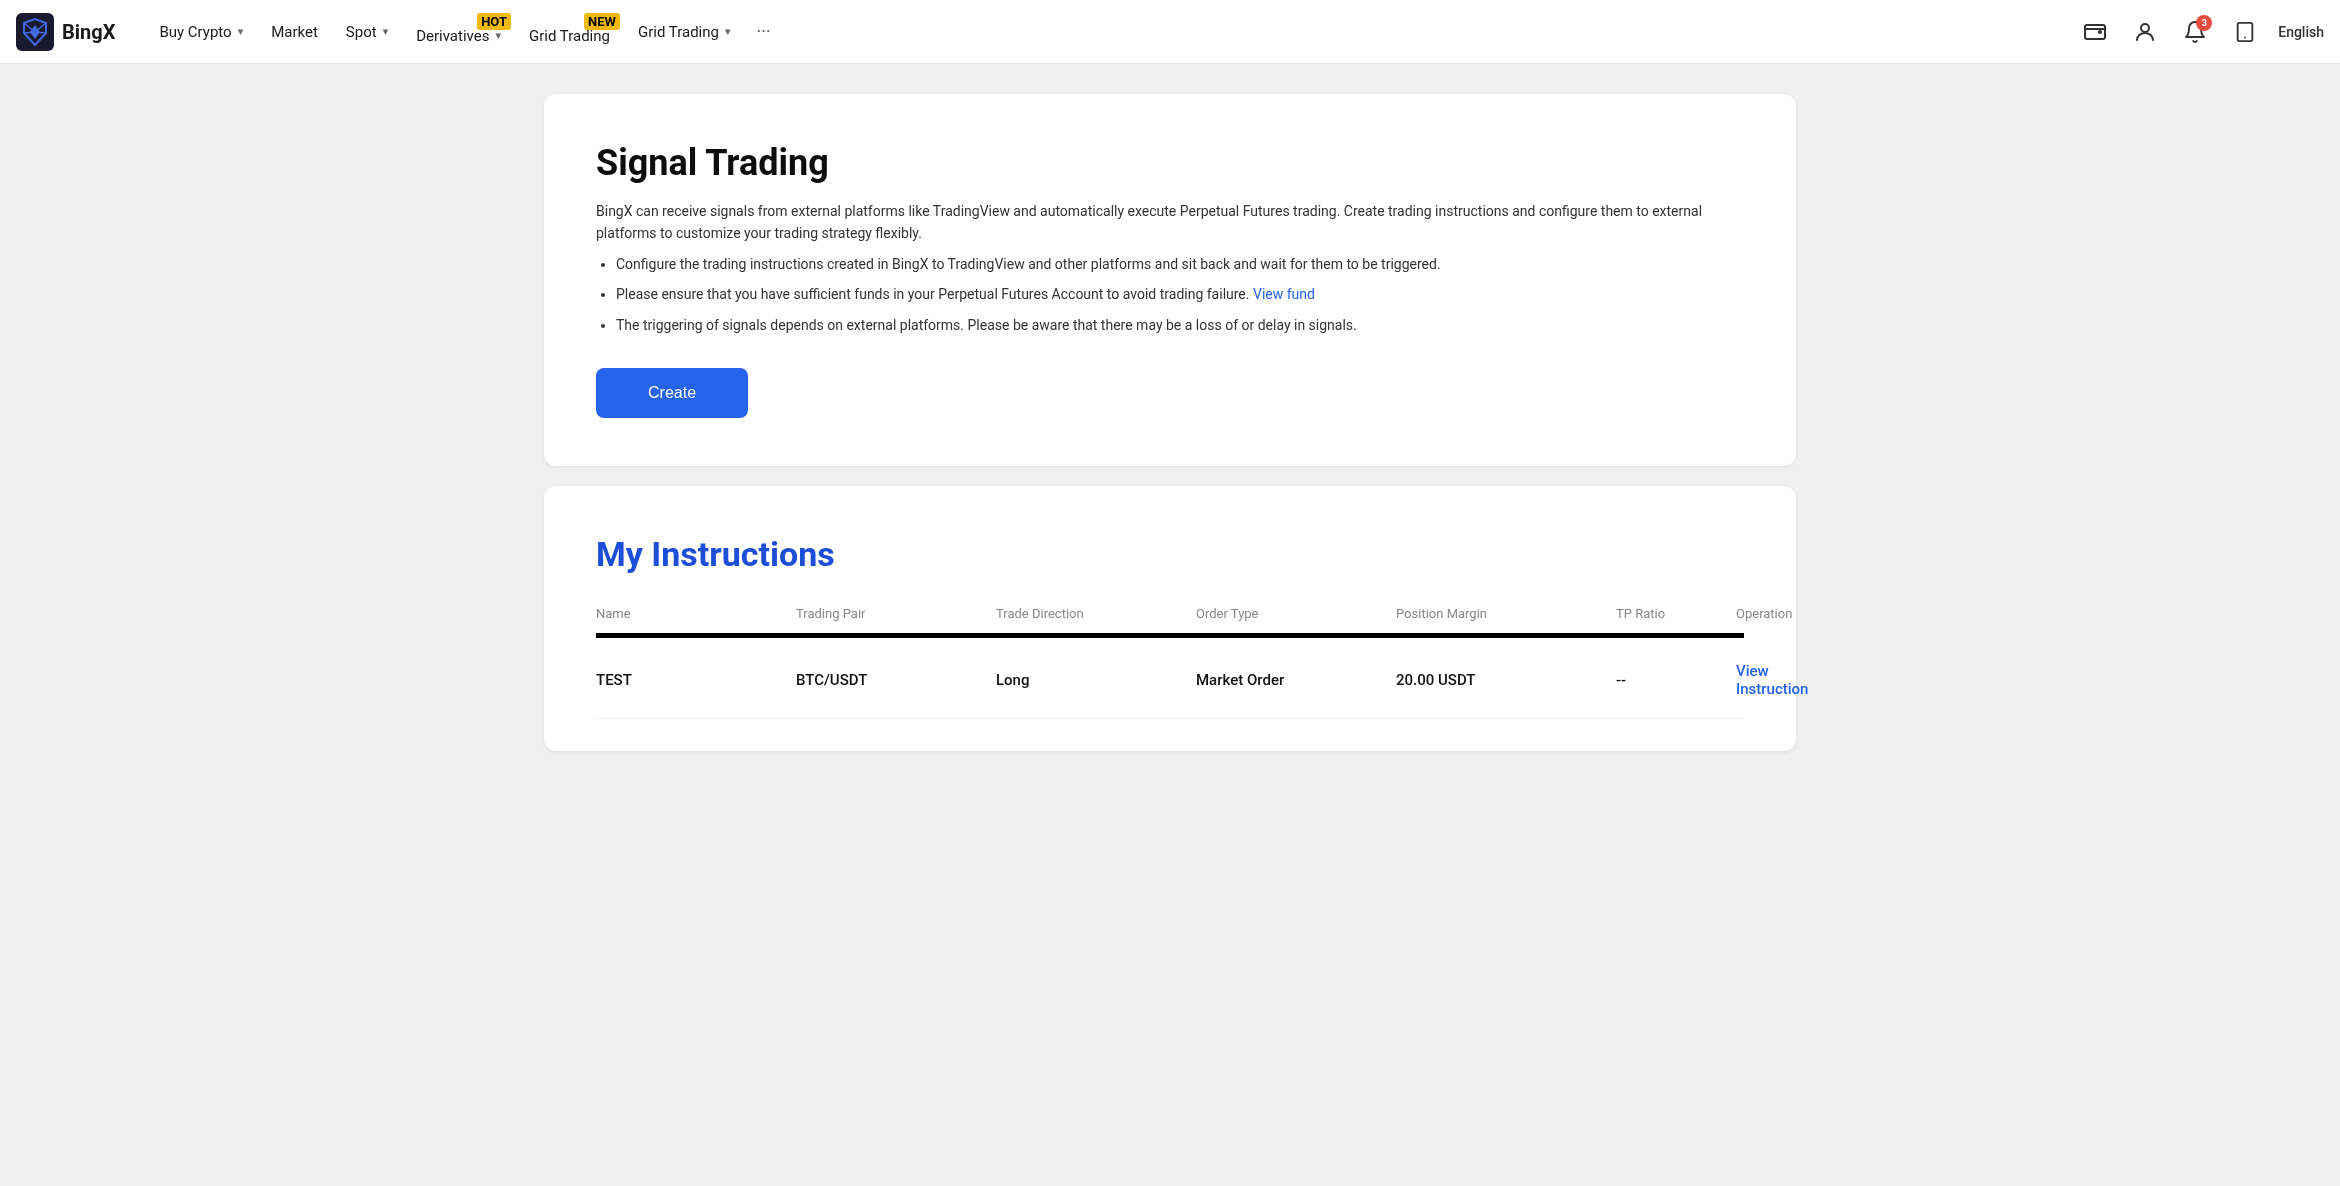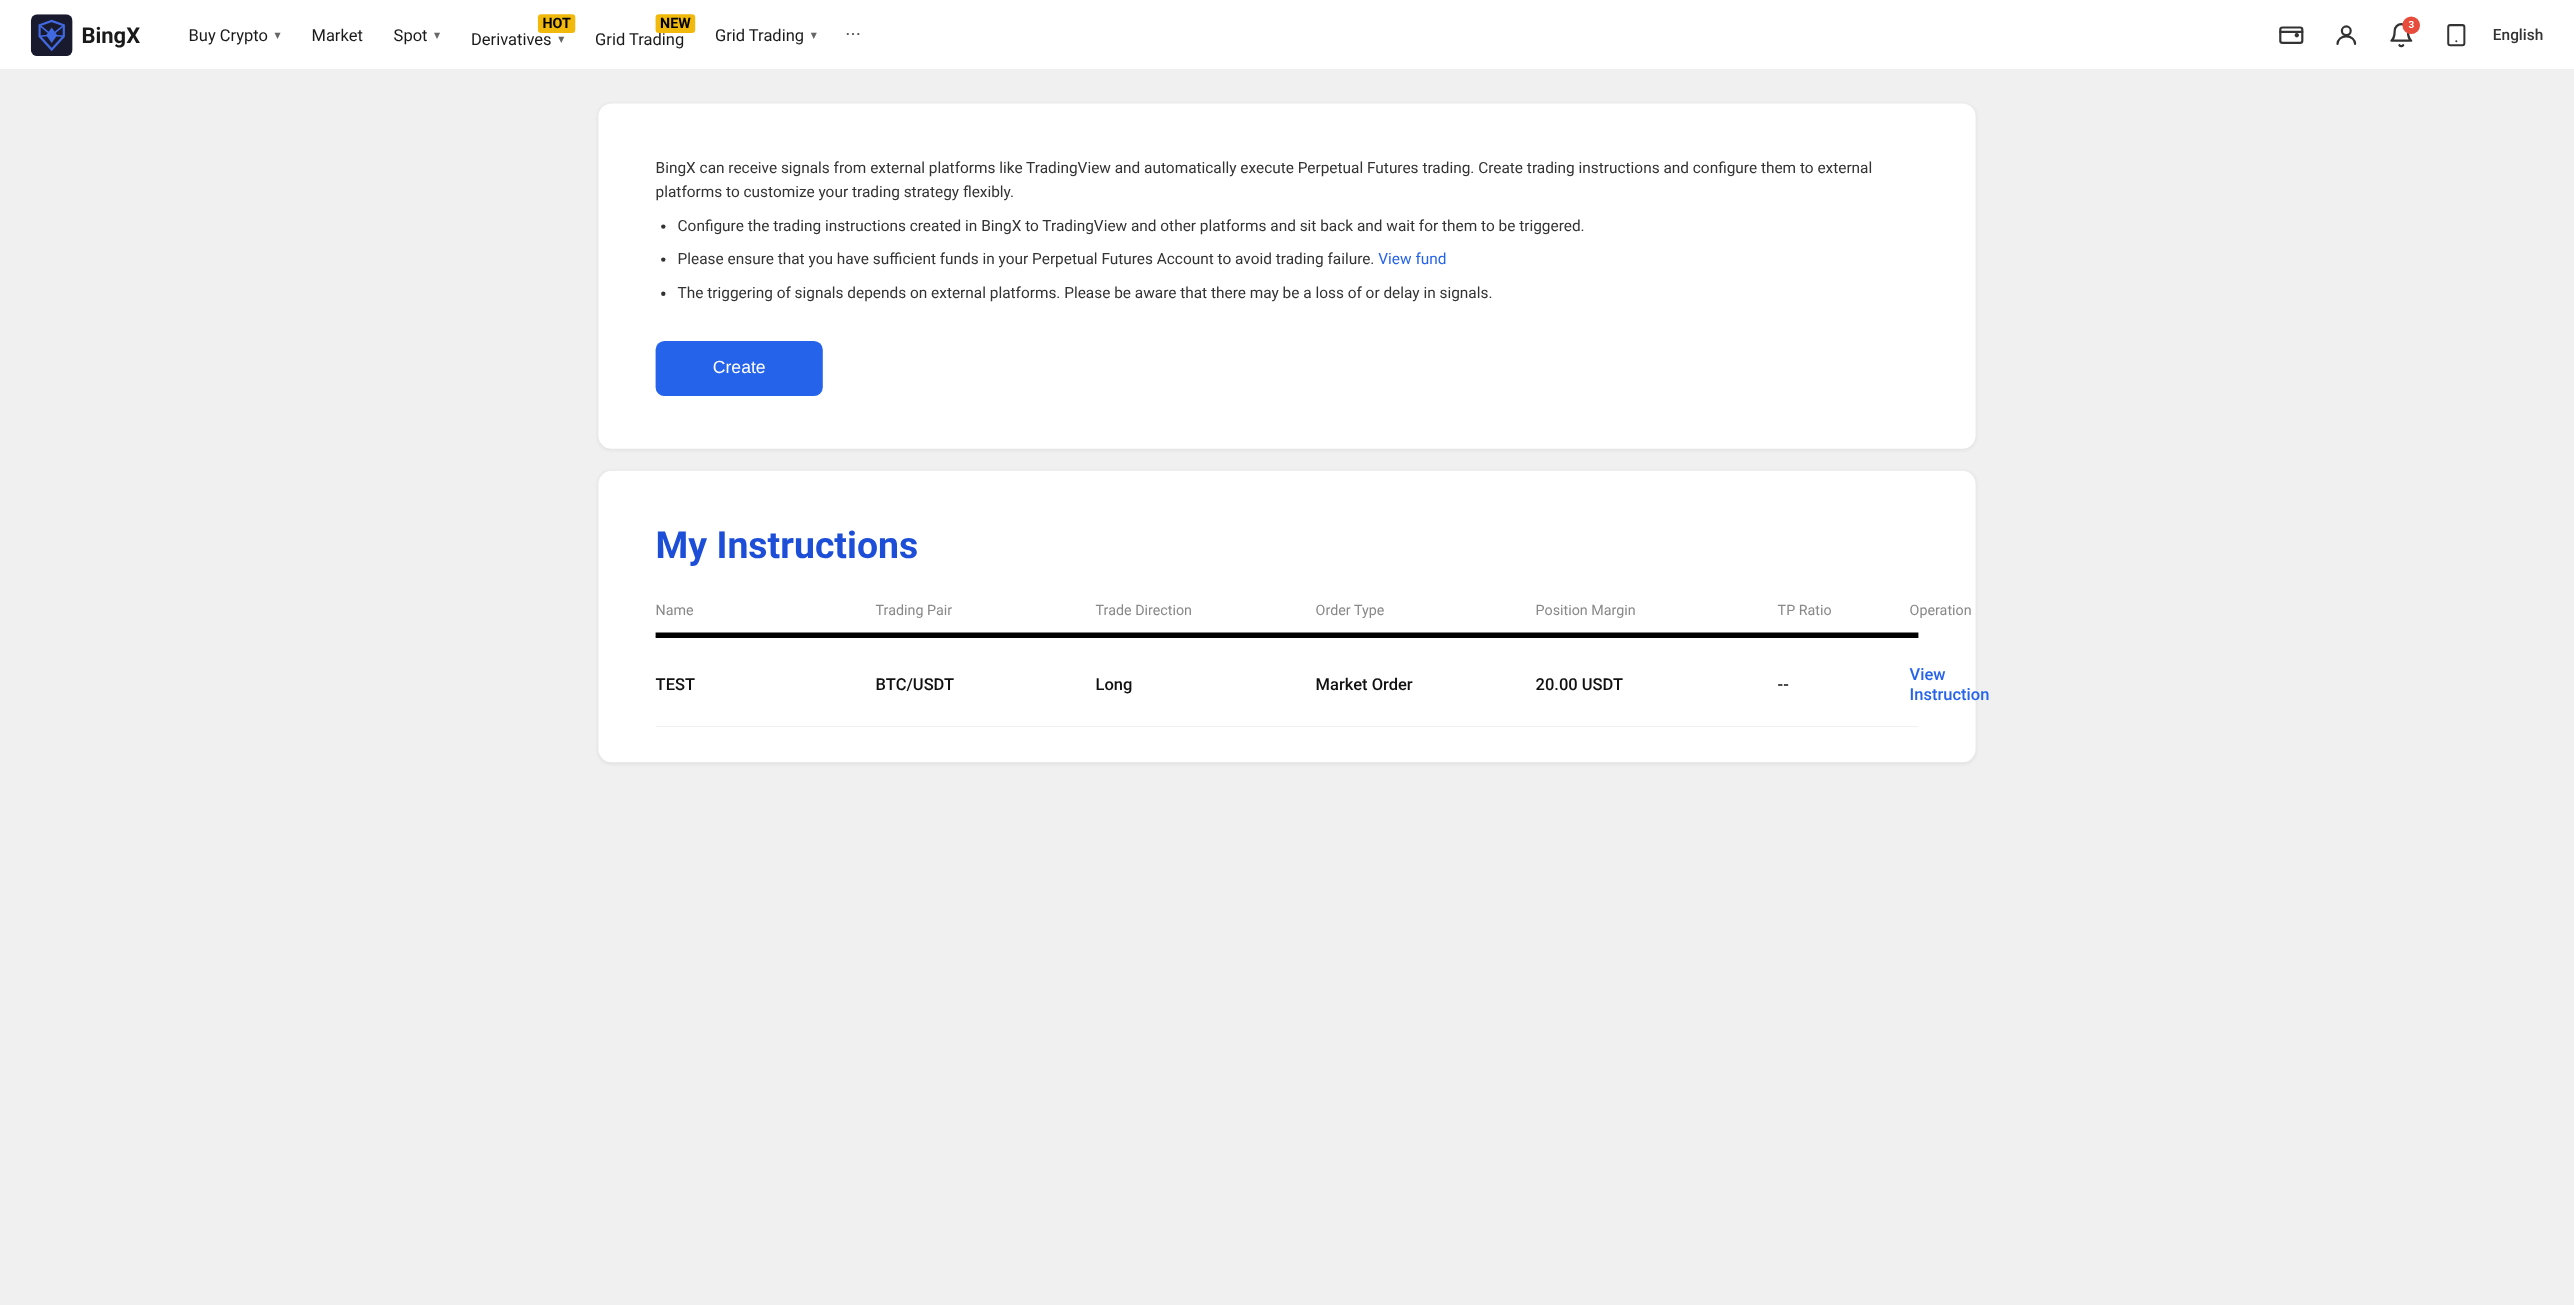--- a/index.html
+++ b/index.html
@@ -9,21 +9,21 @@
       color: #1a1a1a;
       font-size: 15px;
     }
 
     
     .navbar {
       background: #fff;
       display: flex;
       align-items: center;
       height: 64px;
-      padding: 0 28px;
+      padding: 0 16px;
       border-bottom: 1px solid #e8e8e8;
       position: relative;
       z-index: 10;
     }
     .nav-logo {
       display: flex;
       align-items: center;
       gap: 8px;
       margin-right: 32px;
     }
@@ -308,20 +308,21 @@
       </svg>
     </div>
 
     <div class="lang-btn">English</div>
   </div>
 </nav>
 
 <div class="main-content">
 
   <div class="card">
+    <h1 class="card-title">Signal Trading</h1>
     <p class="card-description">BingX can receive signals from external platforms like TradingView and automatically execute Perpetual Futures trading. Create trading instructions and configure them to external platforms to customize your trading strategy flexibly.</p>
     <ul class="bullet-list">
       <li>Configure the trading instructions created in BingX to TradingView and other platforms and sit back and wait for them to be triggered.</li>
       <li>
         <span>Please ensure that you have sufficient funds in your Perpetual Futures Account to avoid trading failure.</span>
         <a class="link-blue">View fund</a>
       </li>
       <li>The triggering of signals depends on external platforms. Please be aware that there may be a loss of or delay in signals.</li>
     </ul>
     <button class="btn-create">Create</button>

